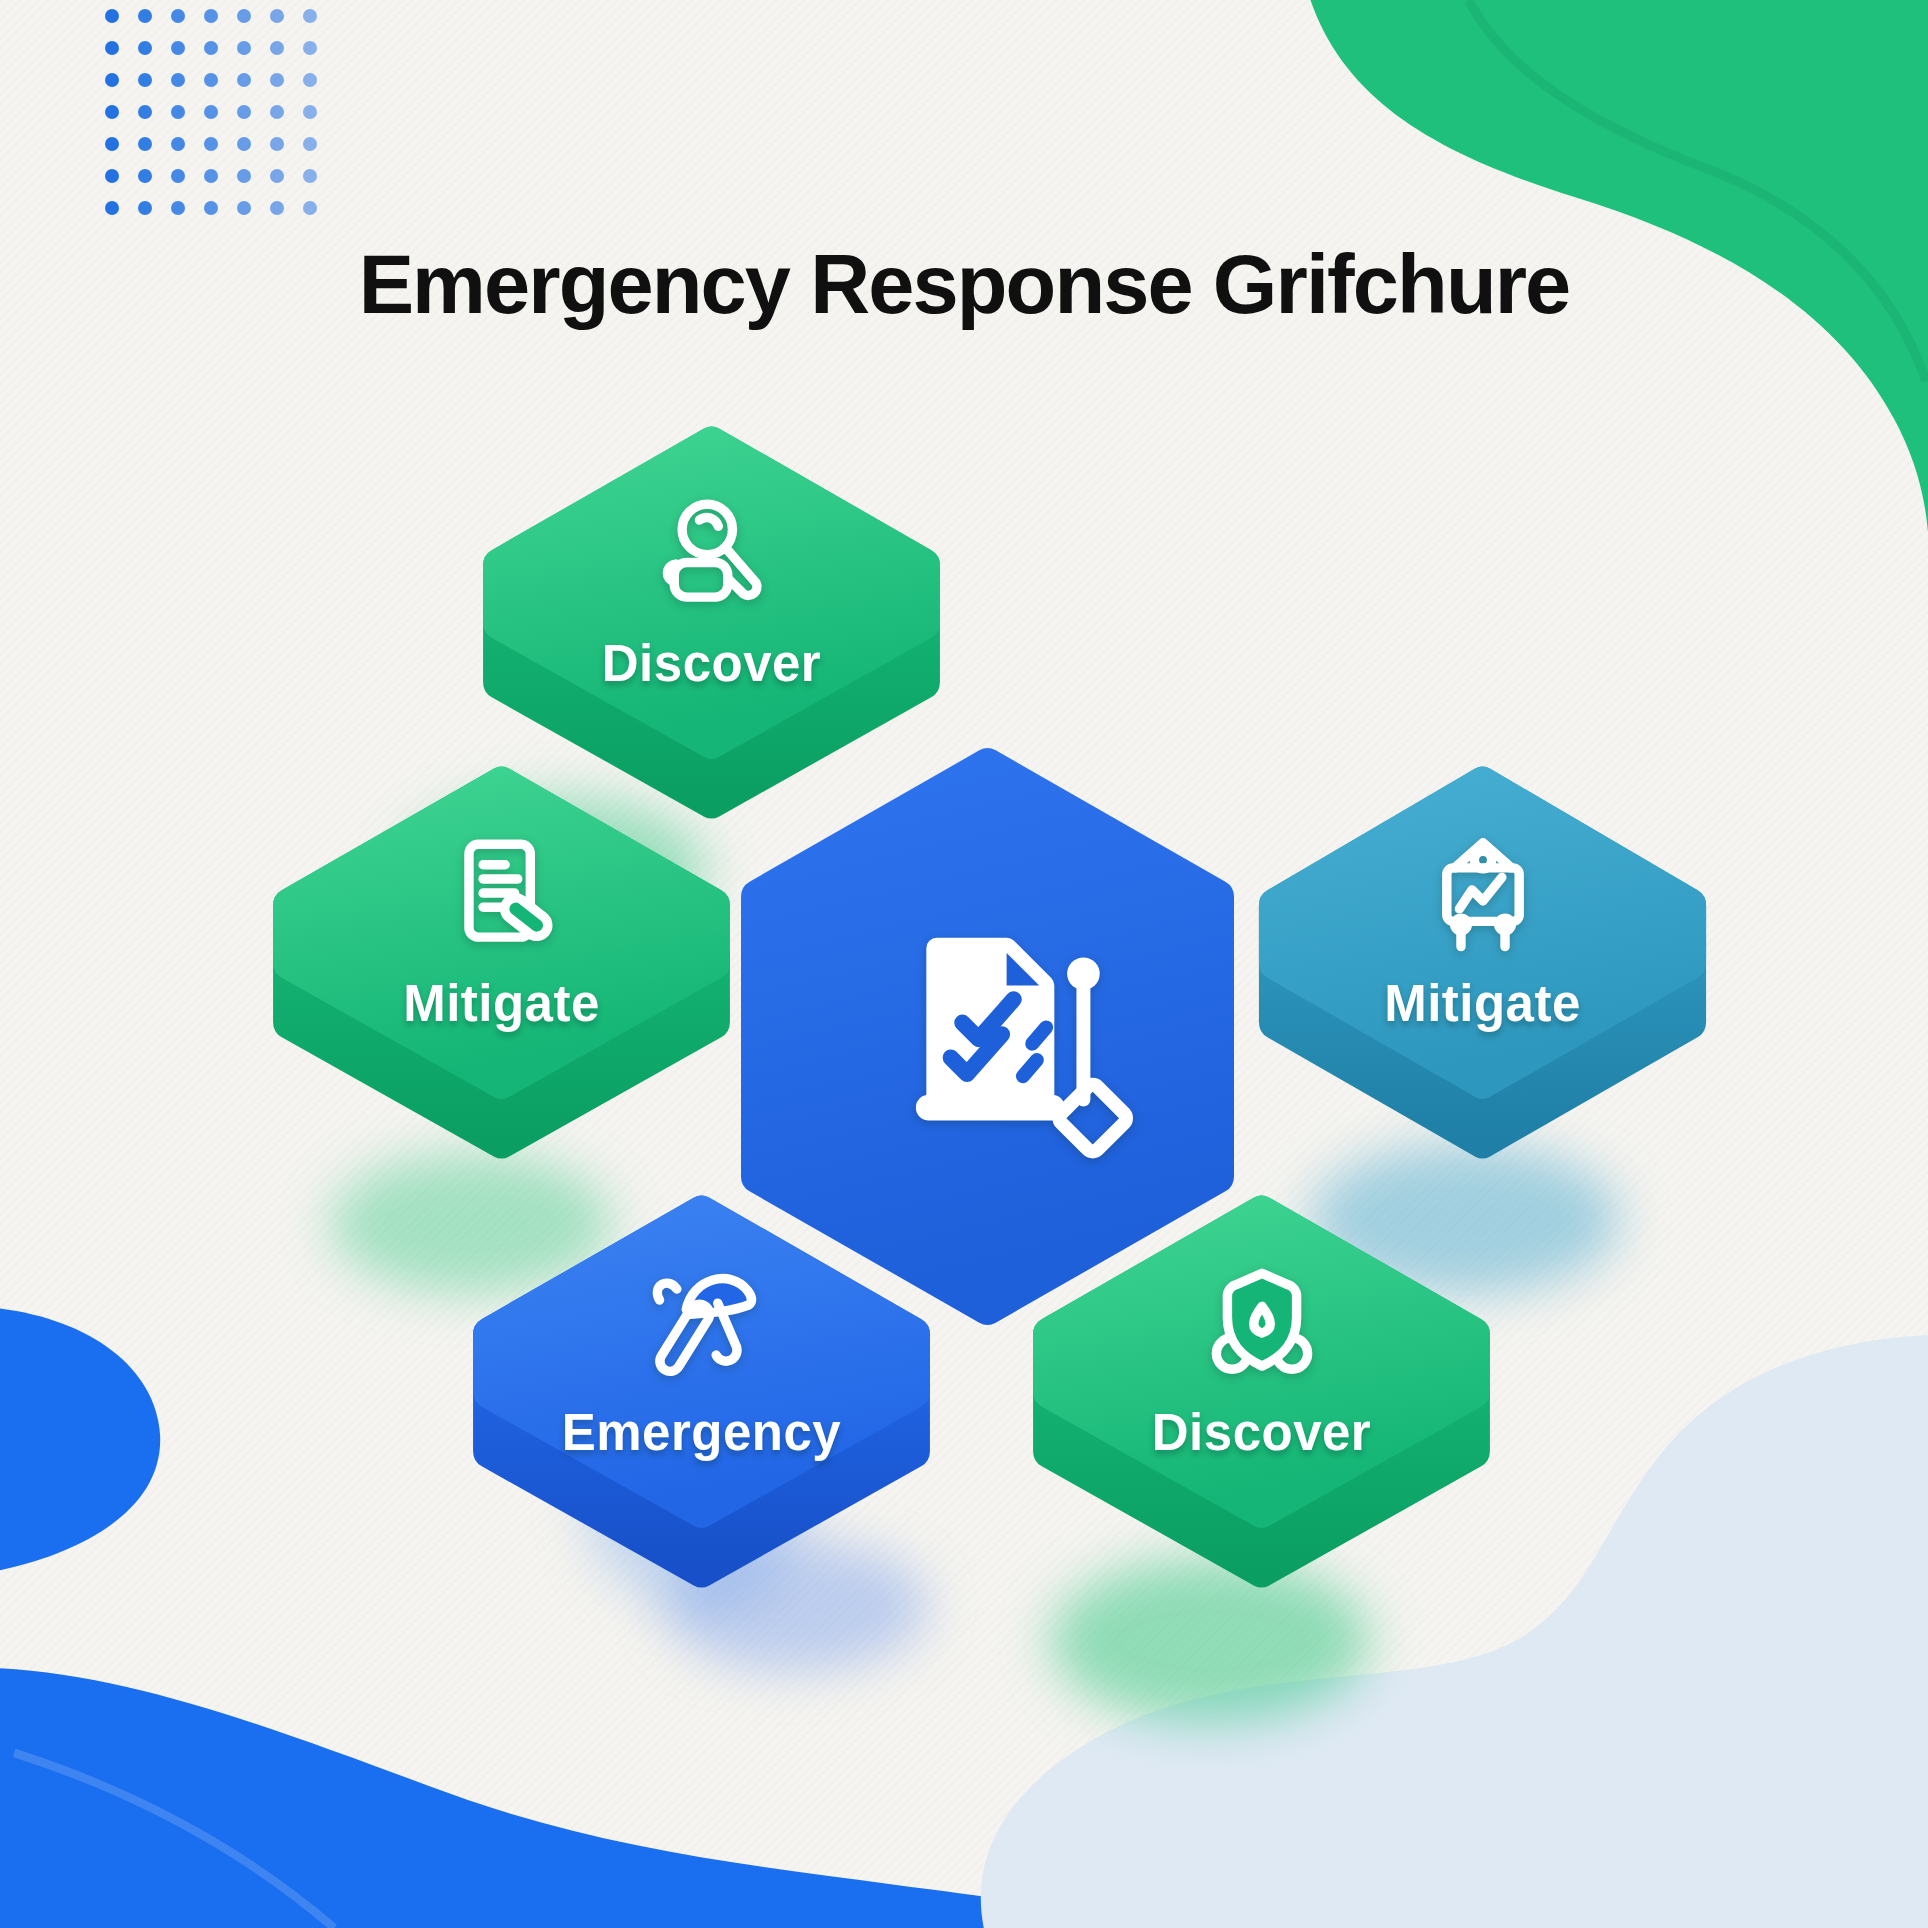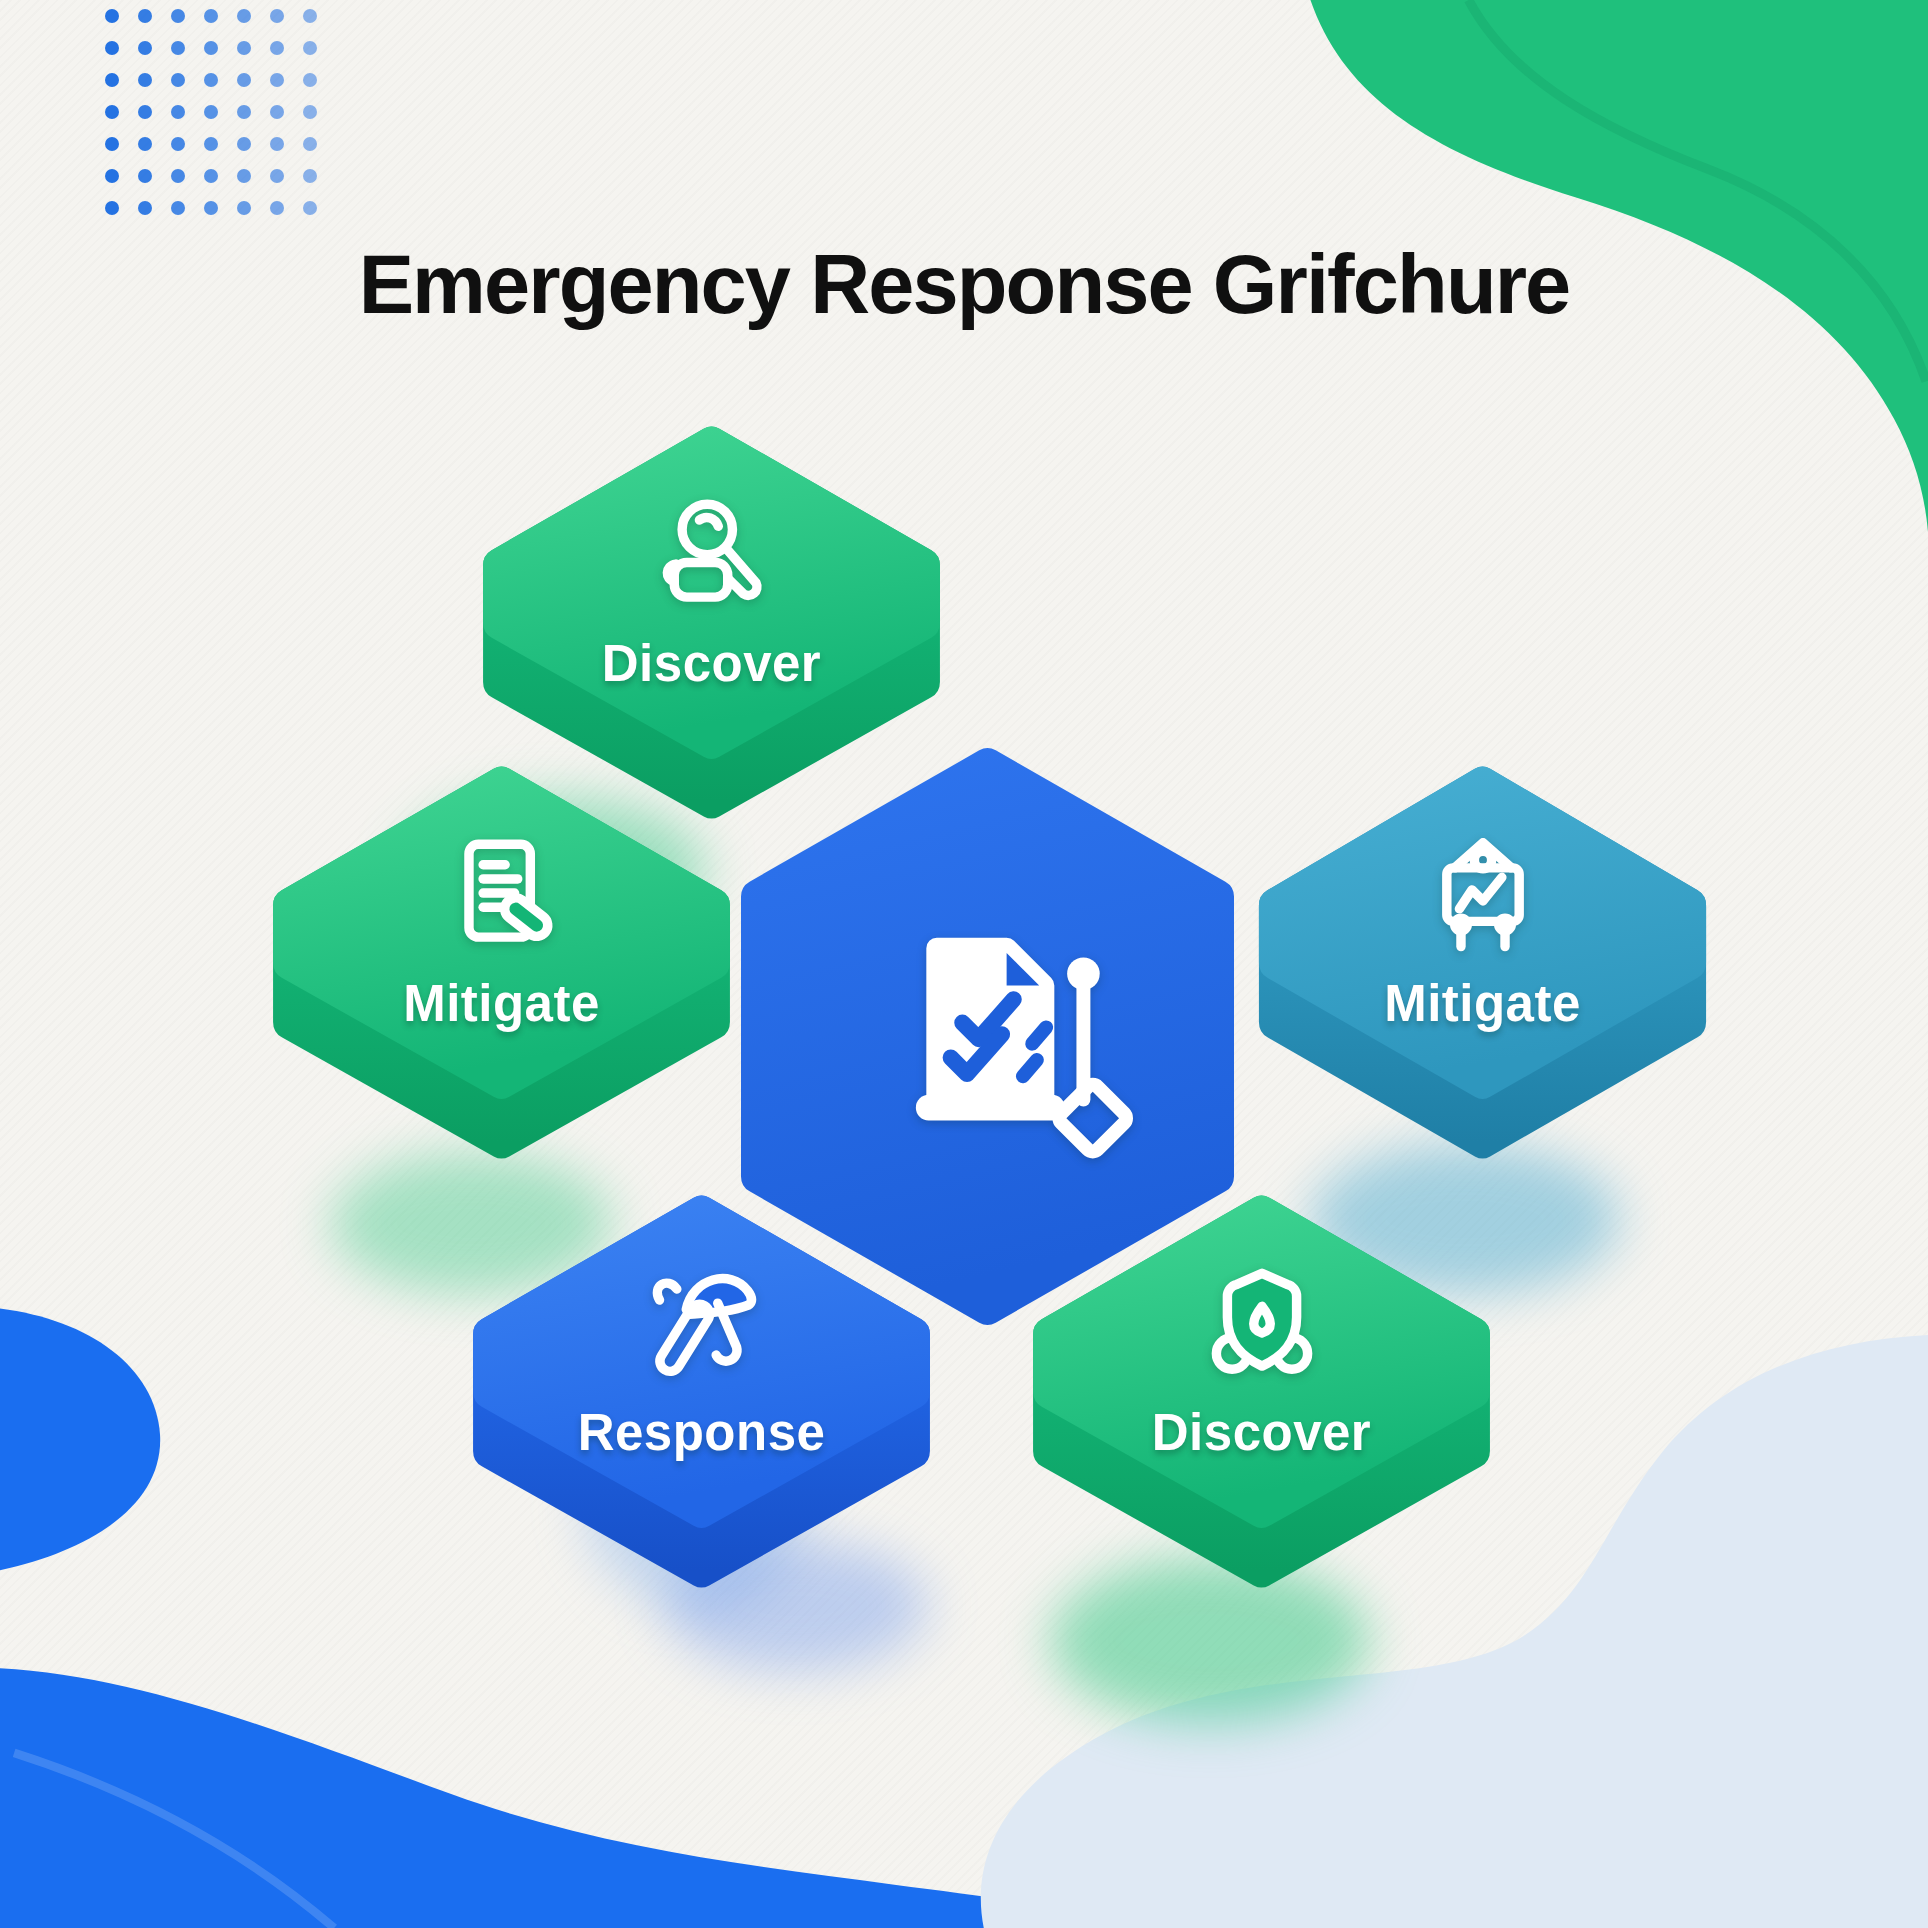--- a/index.html
+++ b/index.html
@@ -208,21 +208,21 @@
     <svg class="hex-shape" viewBox="0 0 100 76" preserveAspectRatio="none">
       <path d="M50,2 L5,26.5 L5,50 L50,74 L95,50 L95,26.5 Z" fill="url(#gBlueSide)" stroke="url(#gBlueSide)" stroke-width="7" stroke-linejoin="round"></path>
       <path d="M50,2 L5,26.5 L5,38 L50,62 L95,38 L95,26.5 Z" fill="url(#gBlueFace)" stroke="url(#gBlueFace)" stroke-width="7" stroke-linejoin="round"></path>
     </svg>
     <svg class="icon ic" viewBox="0 0 96 96">
       <path d="M38,34 C42,14 66,8 77,22 C80,26 80,29 78,31 C65,36 52,36 40,37 Z" fill="var(--blue,#2266e6)"></path>
       <path d="M58,30 L70,58 a7,7 0 0 1 -13,5"></path>
       <rect x="-6.5" y="-24" width="13" height="48" rx="6.5" transform="translate(37,52) rotate(32)"></rect>
       <path d="M32,21 c-6,-8 -16,-2 -11,7"></path>
     </svg>
-    <div class="label">Response</div>
+    <div class="label">Emergency</div>
   </div>
 
   <div class="tile" style="left:1026px;top:1203px;width:471px;height:377px;">
     <svg class="hex-shape" viewBox="0 0 100 76" preserveAspectRatio="none">
       <path d="M50,2 L5,26.5 L5,50 L50,74 L95,50 L95,26.5 Z" fill="url(#gGreenSide)" stroke="url(#gGreenSide)" stroke-width="7" stroke-linejoin="round"></path>
       <path d="M50,2 L5,26.5 L5,38 L50,62 L95,38 L95,26.5 Z" fill="url(#gGreenFace)" stroke="url(#gGreenFace)" stroke-width="7" stroke-linejoin="round"></path>
     </svg>
     <svg class="icon ic" viewBox="0 0 96 96">
       <circle cx="29" cy="62" r="10"></circle>
         <circle cx="67" cy="62" r="10"></circle>

